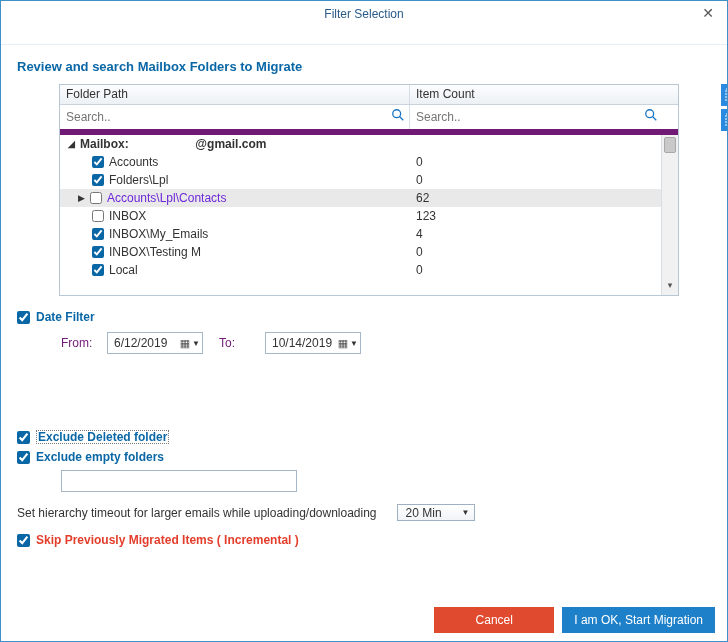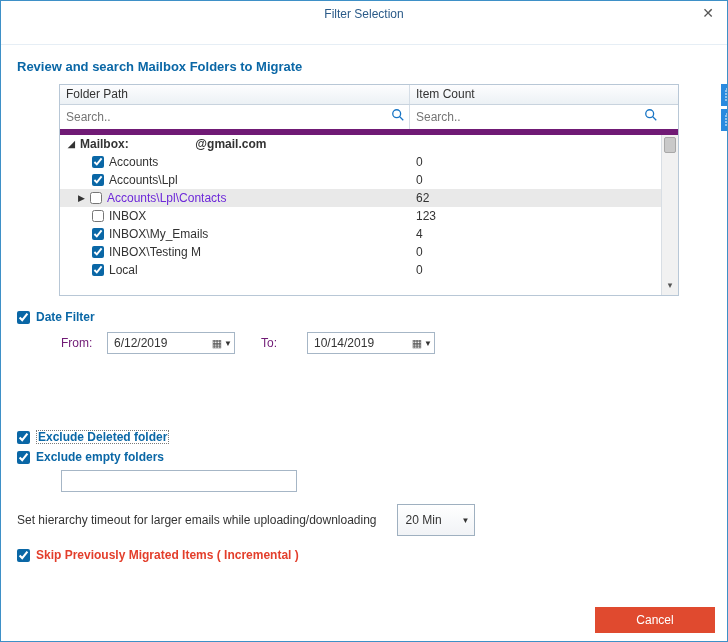--- a/index.html
+++ b/index.html
@@ -50,36 +50,36 @@
 
   .side-buttons { position: absolute; right: -32px; top: 0; width: 22px; }
   .side-btn { width: 22px; height: 22px; background: #2a8adf; color: #fff; display: flex; align-items: center; justify-content: center; margin-bottom: 3px; font-size: 13px; cursor: pointer; }
 
   .check-line { display: flex; align-items: center; margin: 6px 0; }
   .check-line input[type=checkbox] { margin: 0 6px 0 0; accent-color: #0a67a6; }
   .check-line .lbl { color: #0a67a6; font-weight: 600; font-size: 12px; }
 
   .date-row { display: flex; align-items: center; margin: 8px 0 0 44px; font-size: 12px; }
   .date-row .field-label { color: #701a75; margin-right: 10px; width: 36px; }
-  .datebox { display: inline-flex; align-items: center; border: 1px solid #a6b6c6; height: 22px; padding: 0 2px 0 6px; background: #fff; margin-right: 26px; width: 128px; justify-content: space-between; }
+  .datebox { display: inline-flex; align-items: center; border: 1px solid #a6b6c6; height: 22px; padding: 0 2px 0 6px; background: #fff; margin-right: 16px; width: 96px; justify-content: space-between; }
   .datebox .dval { font-size: 12px; }
   .datebox .dctrl { display: flex; align-items: center; gap: 2px; }
   .datebox .cal { font-size: 11px; color: #555; }
   .datebox .dd { font-size: 8px; color: #333; }
 
   .gap { height: 70px; }
 
   .plain-label { color: #333; font-size: 12px; }
 
   .sep-input { margin: 4px 0 10px 44px; }
   .sep-input input { width: 236px; height: 22px; border: 1px solid #a6b6c6; padding: 2px 5px; font-size: 12px; }
 
   .timeout-row { display: flex; align-items: center; margin: 12px 0; }
   .timeout-row .lbl { color: #333; font-size: 12px; margin-right: 20px; }
-  .selectbox { display: inline-flex; align-items: center; justify-content: space-between; width: 78px; height: 32px; border: 1px solid #9fb0c0; background: linear-gradient(#fff,#f1f3f6); padding: 0 4px 0 8px; font-size: 12px; cursor: pointer; }
+  .selectbox { display: inline-flex; align-items: center; justify-content: space-between; width: 78px; height: 17px; border: 1px solid #9fb0c0; background: linear-gradient(#fff,#f1f3f6); padding: 0 4px 0 8px; font-size: 12px; cursor: pointer; }
   .selectbox .dd { font-size: 8px; }
 
   .skip-line .lbl { color: #e33e2b; font-weight: 600; }
 
   .footer { position: absolute; left: 0; right: 0; bottom: 0; height: 42px; padding: 8px 12px; display: flex; justify-content: flex-end; gap: 8px; }
   .btn { height: 26px; min-width: 120px; display: inline-flex; align-items: center; justify-content: center; font-size: 12px; color: #fff; cursor: pointer; padding: 0 12px; border: none; }
   .btn.cancel { background: #e04a2f; }
   .btn.ok { background: #1e80c9; }
 
   .dotted { outline: 1px dotted #7a7a7a; outline-offset: -1px; }
@@ -146,21 +146,21 @@
                 <span class="tree-indent" style="width: 32px;"></span>
                 <input type="checkbox" class="cb" checked="" style="">
                 <span class="folder-label">Accounts</span>
               </div>
               <div class="cell-count">0</div>
             </div>
             <div class="row">
               <div class="cell-path">
                 <span class="tree-indent" style="width: 32px;"></span>
                 <input type="checkbox" class="cb" checked="" style="">
-                <span class="folder-label">Accounts\Lpl</span>
+                <span class="folder-label">Folders\Lpl</span>
               </div>
               <div class="cell-count">0</div>
             </div>
             <div class="row selected">
               <div class="cell-path">
                 <span class="tree-indent" style="width: 32px;"></span>
                 <span class="tri" style="margin-left: -14px;">▶</span>
                 <input type="checkbox" class="cb" style="">
                 <span class="folder-label">Accounts\Lpl\Contacts</span>
               </div>
@@ -272,13 +272,14 @@
 
   <div class="check-line skip-line">
     <input type="checkbox" checked="" style="">
     <span class="lbl">Skip Previously Migrated Items ( Incremental )</span>
   </div>
 
 </div>
 
 <div class="footer">
   <button class="btn cancel">Cancel</button>
+  <button class="btn ok">I am OK, Start Migration</button>
 </div>
 
 </body></html>

